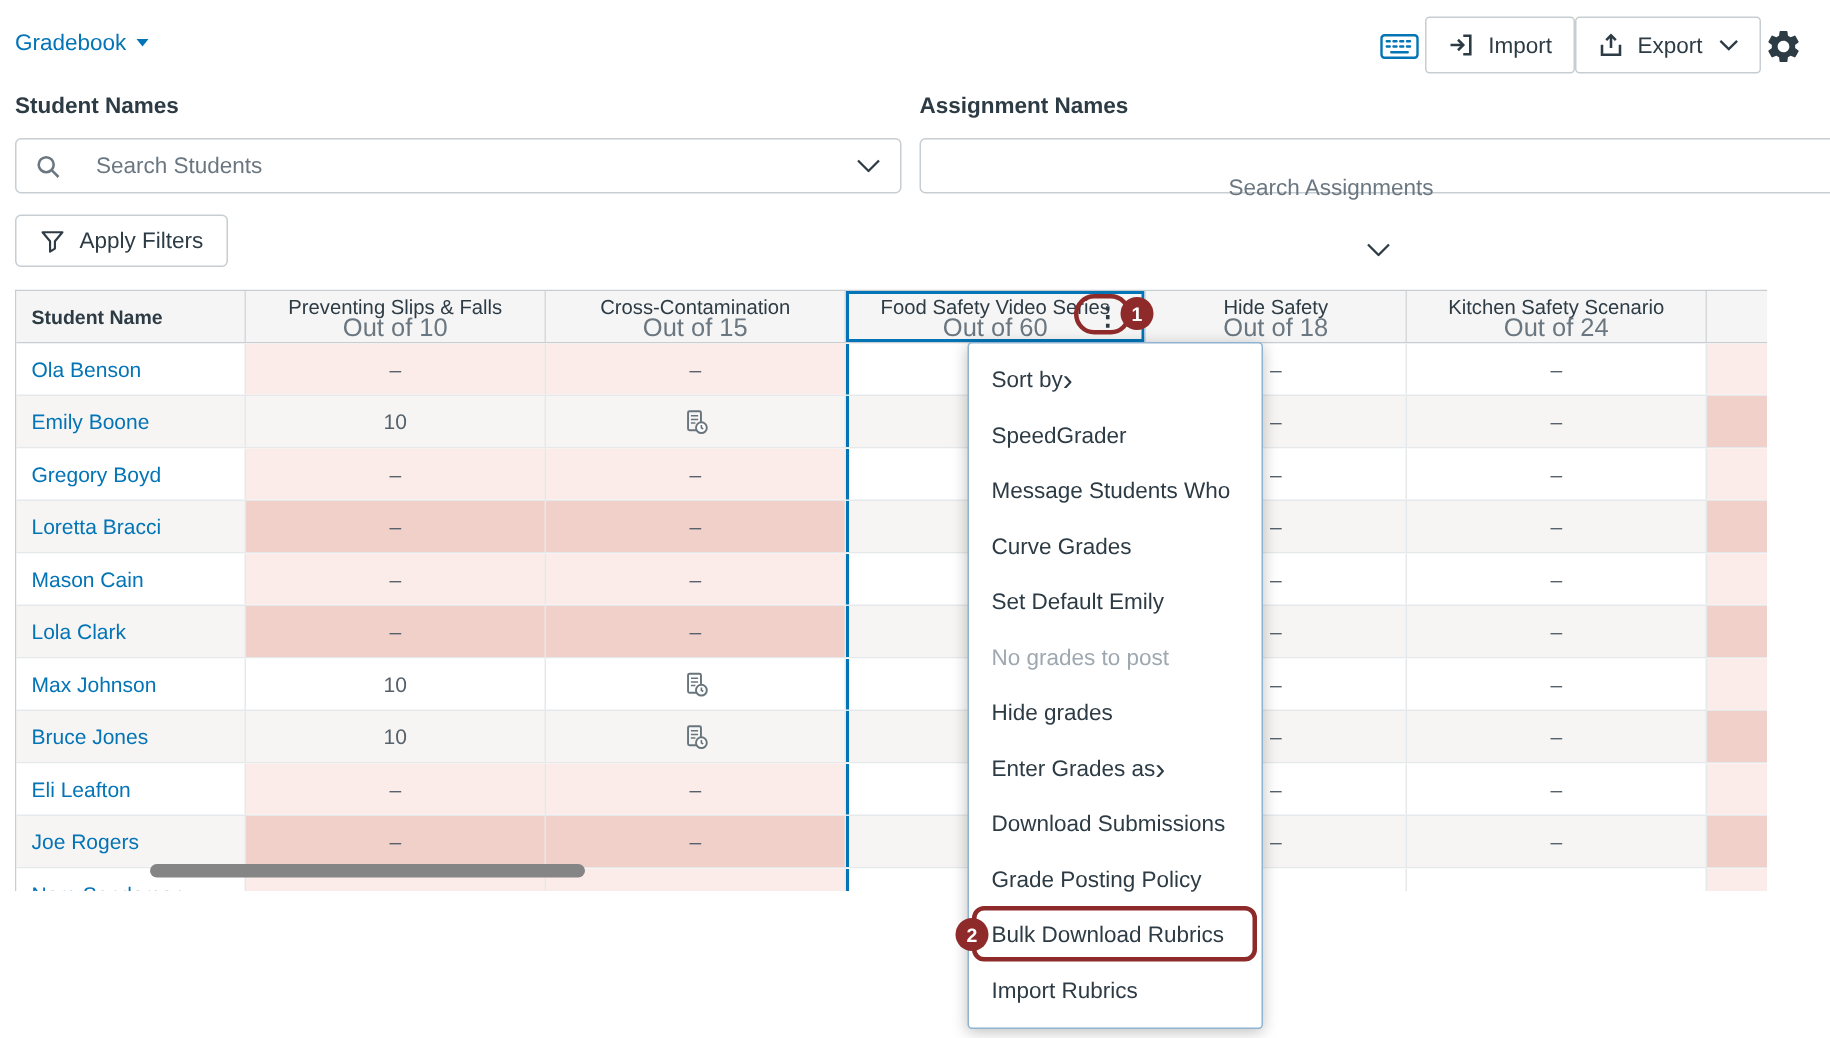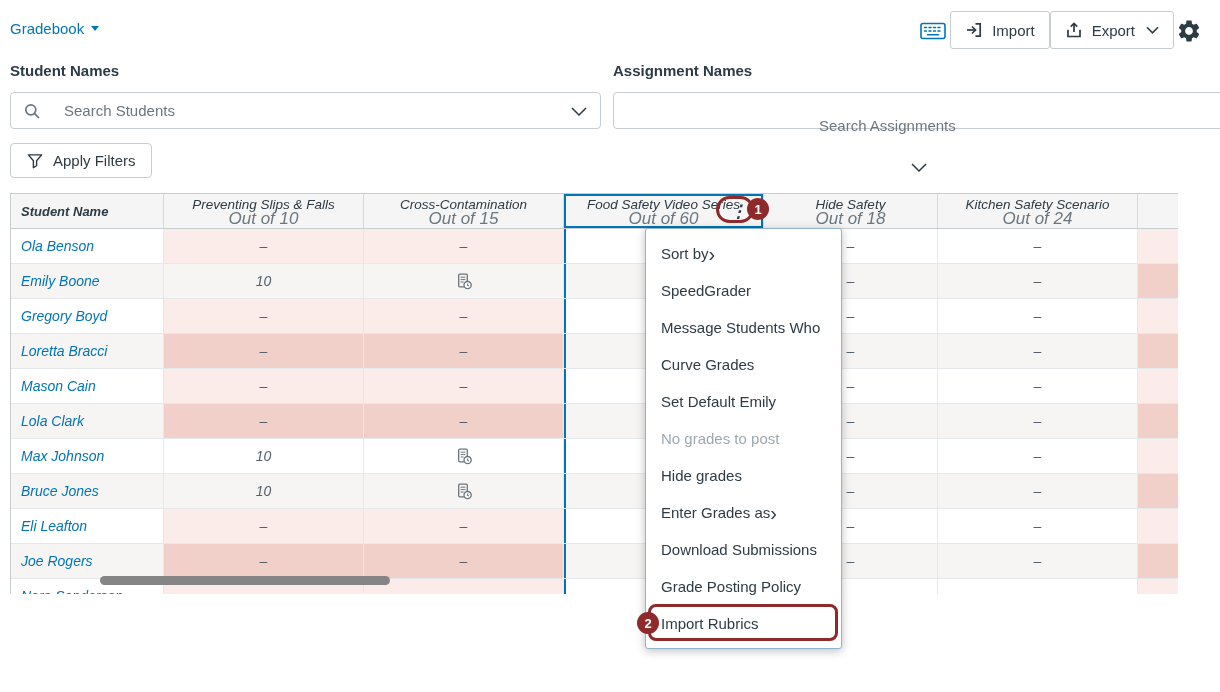--- a/index.html
+++ b/index.html
@@ -28,21 +28,21 @@
                border:1px solid #C7CDD1; border-radius:4px; background:#fff; padding:0 13px; }
   #search-students { left:10px; width:591px; }
   #search-assignments { left:613px; width:611px;flex-direction:column; }
   .searchbox input { flex:1; border:none; outline:none; font-size:15px; color:#2D3B45; background:transparent; font-family:inherit; }
   .searchbox input::placeholder { color:#6B7780; }
   .apply-btn { position:absolute; left:10px; top:143px; height:35px; padding:0 15px; display:flex; align-items:center;
                gap:9px; background:#fff; border:1px solid #C7CDD1; border-radius:4px; font-size:15px; color:#2D3B45;
                cursor:pointer; font-family:inherit; }
 
   
-  .twrap { position:absolute; left:10px; top:193px; width:1168px; height:401px; overflow:hidden;font-style:italic; }
+  .twrap { position:absolute; left:10px; top:193px; width:1168px; height:401px; overflow:hidden; }
   .gtable { width:1247px; border-top:1px solid #C7CDD1; border-left:1px solid #C7CDD1; }
   .ghead { display:flex; height:35px; background:#F5F5F5; border-bottom:1px solid #C7CDD1; }
   .hcell { position:relative; flex:none; border-right:1px solid #D5D9DC; display:flex; flex-direction:column;
            justify-content:center; align-items:center; overflow:hidden; }
   .hcell.c-student { align-items:flex-start; padding-left:10px; font-weight:bold; font-size:13px; }
   .h-name { font-size:13.5px; line-height:15px; color:#2D3B45; white-space:nowrap; }
   .h-out  { font-size:17px; line-height:14px; color:#6B7780; white-space:nowrap; }
   .sel-h { box-shadow: inset 0 0 0 2px #0374B5; }
   .kebab { position:absolute; right:16px; top:50%; transform:translateY(-50%); font-size:17px; font-weight:bold;
            color:#2D3B45; cursor:pointer; line-height:1; }
@@ -495,20 +495,23 @@
         <span>Enter Grades as</span>
         <span class="mchev">›</span>
       </div>
       <div class="menu-item">
         <span>Download Submissions</span>
       </div>
       <div class="menu-item">
         <span>Grade Posting Policy</span>
       </div>
       <div class="menu-item">
+        <span>Bulk Download Rubrics</span>
+      </div>
+      <div class="menu-item">
         <span>Import Rubrics</span>
       </div>
     </div>
 
   <div class="annot-oval"></div>
   <div class="badge" id="badge1">1</div>
   <div class="annot-box"></div>
   <div class="badge" id="badge2">2</div>
 
 </div>

